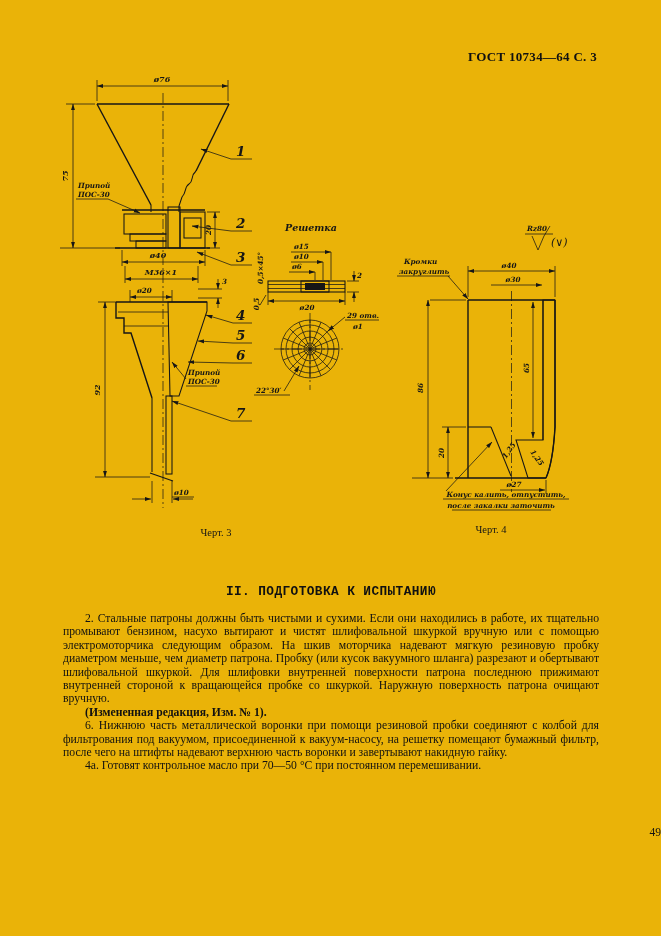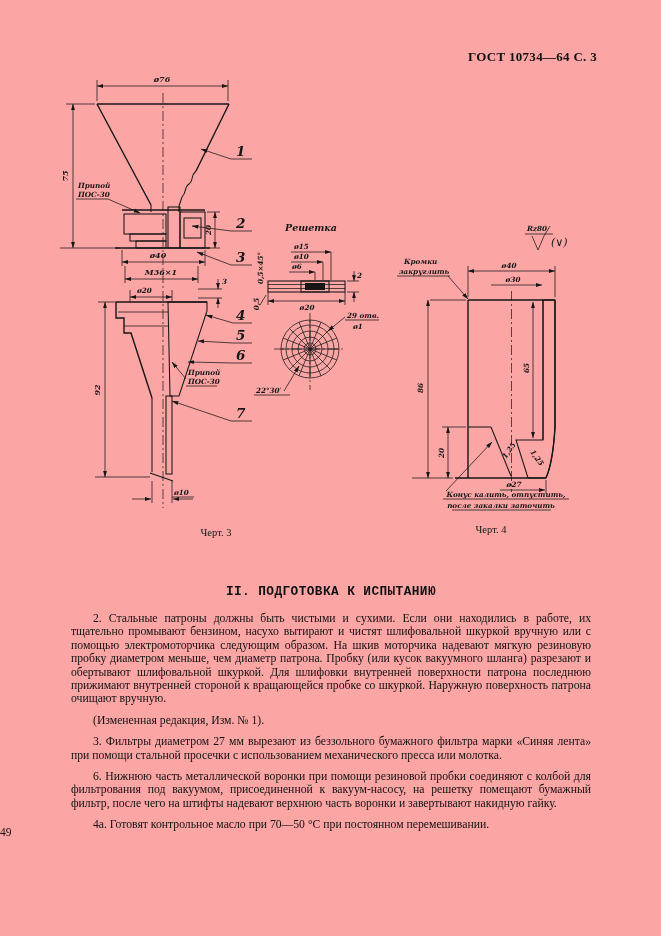--- a/index.html
+++ b/index.html
@@ -1,37 +1,37 @@
 <!DOCTYPE html>
 <html><head>
 <meta charset="utf-8">
 <style>
   html,body{margin:0;padding:0;background:#e8e8e8;}
-  .page{position:relative;width:661px;height:936px;background:#fca5a5;overflow:hidden;
+  .page{position:relative;width:661px;height:936px;background:#eab308;overflow:hidden;
         font-family:"Liberation Serif",serif;color:#111;}
   .doc-ref{position:absolute;top:49px;right:64px;font-weight:bold;font-size:13px;letter-spacing:.3px;}
   svg.drawings{position:absolute;top:0;left:0;}
   
   .ol{stroke:#161616;stroke-width:1.4;fill:none;stroke-linejoin:miter}
   .ol2{stroke:#161616;stroke-width:1.05;fill:none}
   .tl{stroke:#161616;stroke-width:.75;fill:none}
   .cl{stroke:#161616;stroke-width:.7;fill:none;stroke-dasharray:10 3 2 3}
   svg text{fill:#161616}
   .dim{font:italic bold 8px "DejaVu Serif",serif}
   .dims{font:italic bold 7.2px "DejaVu Serif",serif}
   .pn{font:italic bold 13.5px "DejaVu Serif",serif}
   .cap{font:10.5px "Liberation Serif",serif}
   .ttl{font:italic bold 9.5px "DejaVu Serif",serif}
   .rest{font:italic 11px "DejaVu Serif",serif}
   
   .content{position:absolute;top:584px;left:63px;width:536px;}
   .content h2{margin:0 0 13px;text-align:center;font-size:12.8px;letter-spacing:.4px;font-family:Liberation Mono, monospace;}
-  .content p{margin:8px;font-size:11.7px;line-height:13.4px;text-align:justify;text-indent:22px;}
-  .content p.bold{font-weight:normal;}
-  .page-num{position:absolute;top:826px;left:0;width:661px;text-align:left;font-size:11.5px;}
+  .content p{margin:0;font-size:11.7px;line-height:13.4px;text-align:justify;text-indent:22px;}
+  .content p.bold{font-weight:bold;}
+  .page-num{position:absolute;top:826px;left:0;width:661px;text-align:right;font-size:11.5px;}
 </style>
 </head>
 <body>
 
 <div class="page">
 
   <div class="doc-ref">ГОСТ 10734—64 С. 3</div>
 
   <svg class="drawings" width="661" height="560" viewBox="0 0 661 560">
     <defs>
@@ -327,19 +327,18 @@
       </g>
 
       <text class="cap" x="491" y="533" text-anchor="middle">Черт. 4</text>
     </g>
   </svg>
 
   <div class="content">
     <h2>II.  ПОДГОТОВКА К ИСПЫТАНИЮ</h2>
     <p>2.  Стальные патроны должны быть чистыми и сухими. Если они находились в работе, их тщательно промывают бензином, насухо вытирают и чистят шлифовальной шкуркой вручную или с помощью электромоторчика следующим образом. На шкив моторчика надевают мягкую резиновую пробку диаметром меньше, чем диаметр патрона. Пробку (или кусок вакуумного шланга) разрезают и обертывают шлифовальной шкуркой. Для шлифовки внутренней поверхности патрона последнюю прижимают внутренней стороной к вращающейся пробке со шкуркой. Наружную поверхность патрона очищают вручную.</p>
     <p class="bold">(Измененная редакция, Изм. № 1).</p>
-    <p>3.  Фильтры диаметром 27 мм вырезают из беззольного бумажного фильтра марки «Синяя лента» при помощи стальной просечки с использованием механического пресса или молотка.</p>
     <p>6.  Нижнюю часть металлической воронки при помощи резиновой пробки соединяют с колбой для фильтрования под вакуумом, присоединенной к вакуум-насосу, на решетку помещают бумажный фильтр, после чего на штифты надевают верхнюю часть воронки и завертывают накидную гайку.</p>
     <p>4а.  Готовят контрольное масло при 70—50 °С при постоянном перемешивании.</p>
   </div>
 
   <div class="page-num">49</div>
 </div>
 
 </body></html>

